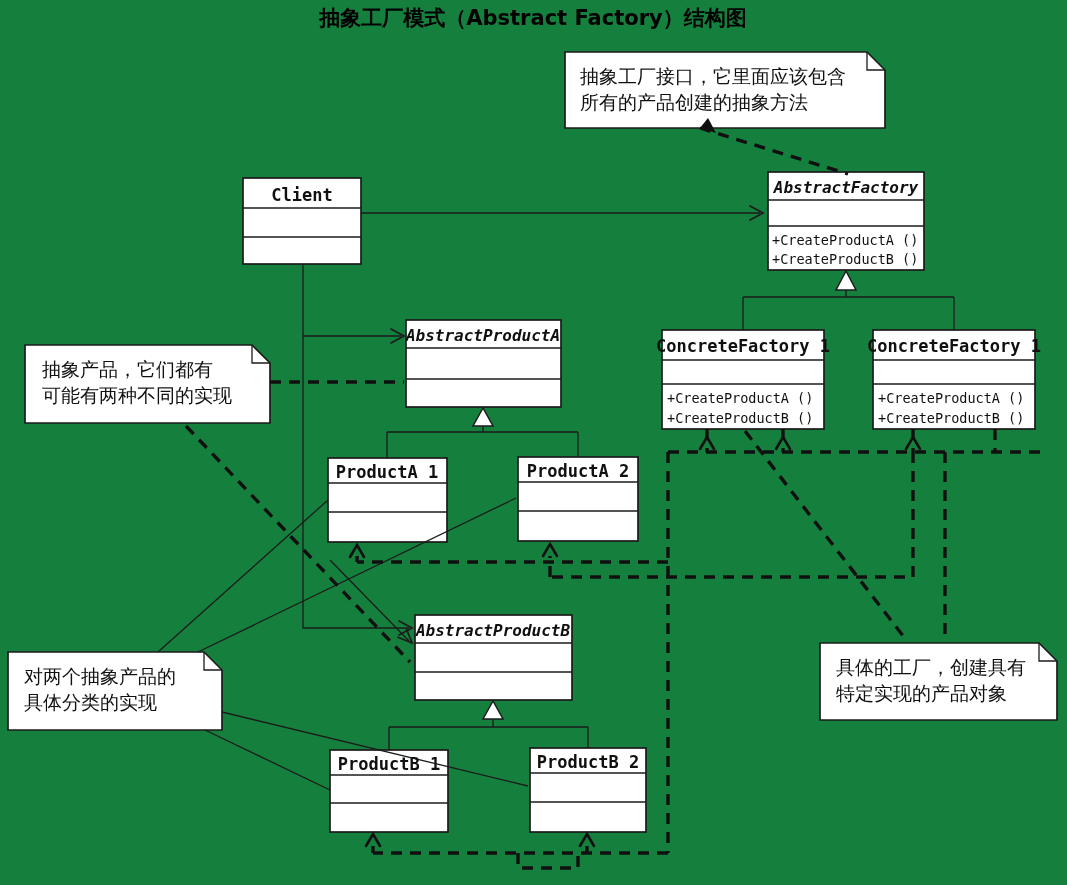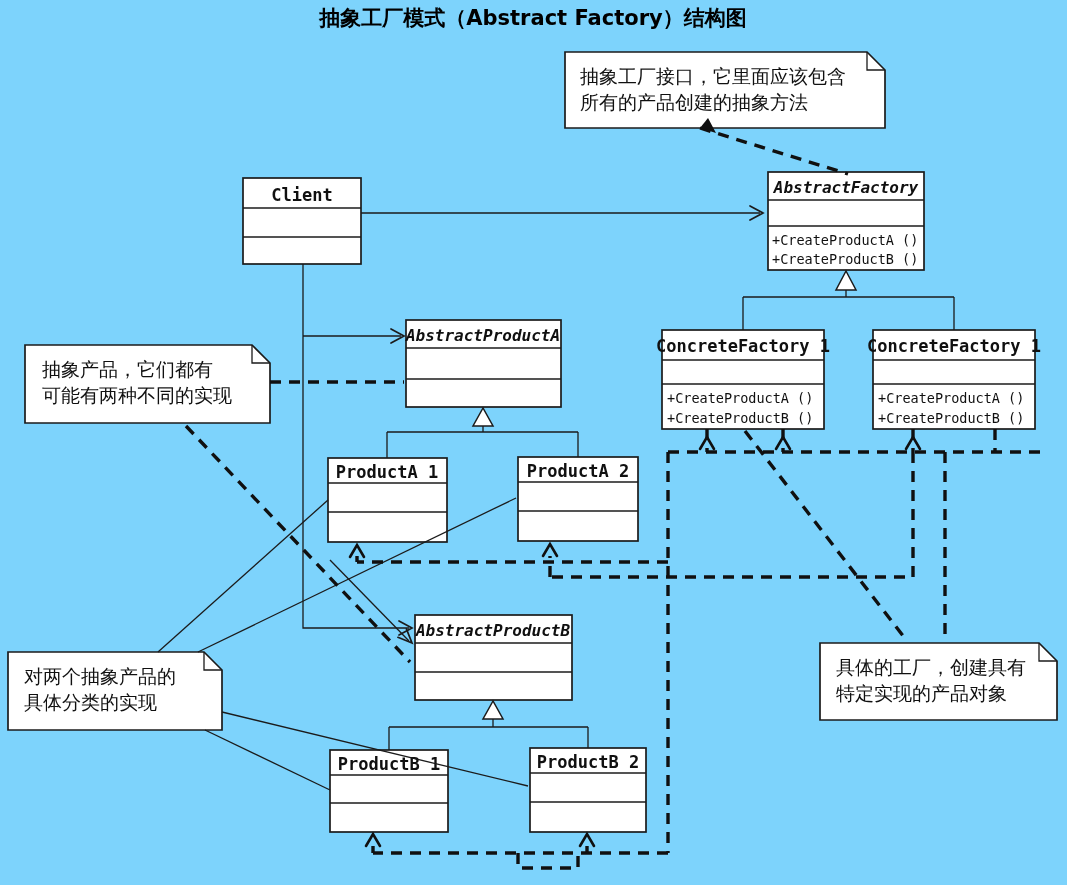--- a/index.html
+++ b/index.html
@@ -1,16 +1,16 @@
 <!DOCTYPE html>
 <html><head>
 <meta charset="utf-8">
 <style>
   html,body{margin:0;padding:0;background:#faf9f6;}
-  .stage{position:relative;width:1067px;height:885px;background:#7dd3fc;overflow:hidden;
+  .stage{position:relative;width:1067px;height:885px;background:#15803d;overflow:hidden;
          font-family:"DejaVu Sans",sans-serif;}
   svg{position:absolute;left:0;top:0;}
   .uml-box{fill:#ffffff;stroke:#1b1b1b;stroke-width:1.7;}
   .divider{stroke:#1b1b1b;stroke-width:1.4;}
   .thin{stroke:#1b1b1b;stroke-width:1.3;fill:none;}
   .open-arrow{stroke:#1b1b1b;stroke-width:1.7;fill:none;stroke-linecap:round;}
   .open-arrow-bold{stroke:#101010;stroke-width:2.6;fill:none;stroke-linecap:round;}
   .dash{stroke:#101010;stroke-width:3.4;stroke-dasharray:11 8;fill:none;}
   .tri{fill:#ffffff;stroke:#1b1b1b;stroke-width:1.5;}
   .fill-arrow{fill:#101010;stroke:none;}

